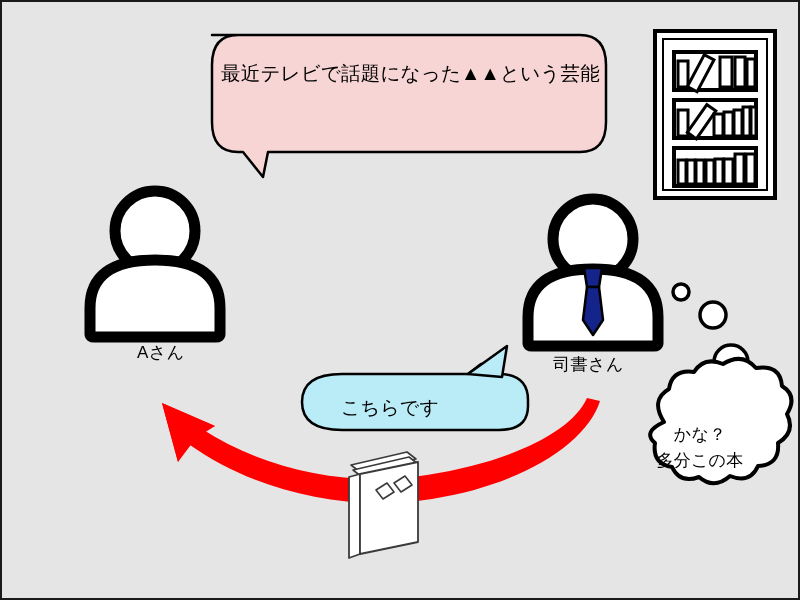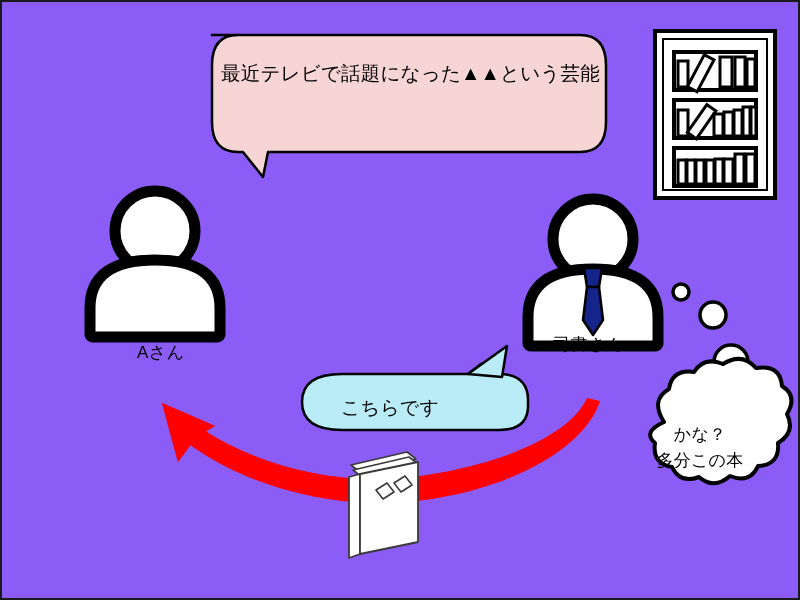--- a/index.html
+++ b/index.html
@@ -7,21 +7,21 @@
     padding: 0;
     background: #ffffff;
   }
   body {
     font-family: "Liberation Sans", "DejaVu Sans", sans-serif;
   }
   #scene {
     position: relative;
     width: 800px;
     height: 600px;
-    background: #8b5cf6;
+    background: #e5e5e5;
     overflow: hidden;
     box-sizing: border-box;
     border: 2px solid #1a1a1a;
   }
   #scene > svg {
     position: absolute;
     left: 0;
     top: 0;
     width: 800px;
     height: 600px;
@@ -31,21 +31,21 @@
     font-family: "Liberation Sans", "DejaVu Sans", sans-serif;
     color: #000000;
     white-space: nowrap;
     line-height: 1.35;
   }
   .name-label {
     font-size: 17px;
     letter-spacing: 0.5px;
   }
   #label-a { left: 135px; top: 340px; }
-  #label-librarian { left: 551px; top: 332px; }
+  #label-librarian { left: 551px; top: 352px; }
 
   .bubble-text {
     position: absolute;
     font-size: 19.5px;
     color: #000000;
     line-height: 1.45;
     letter-spacing: 0.2px;
   }
   #ask-text {
     left: 219px;

